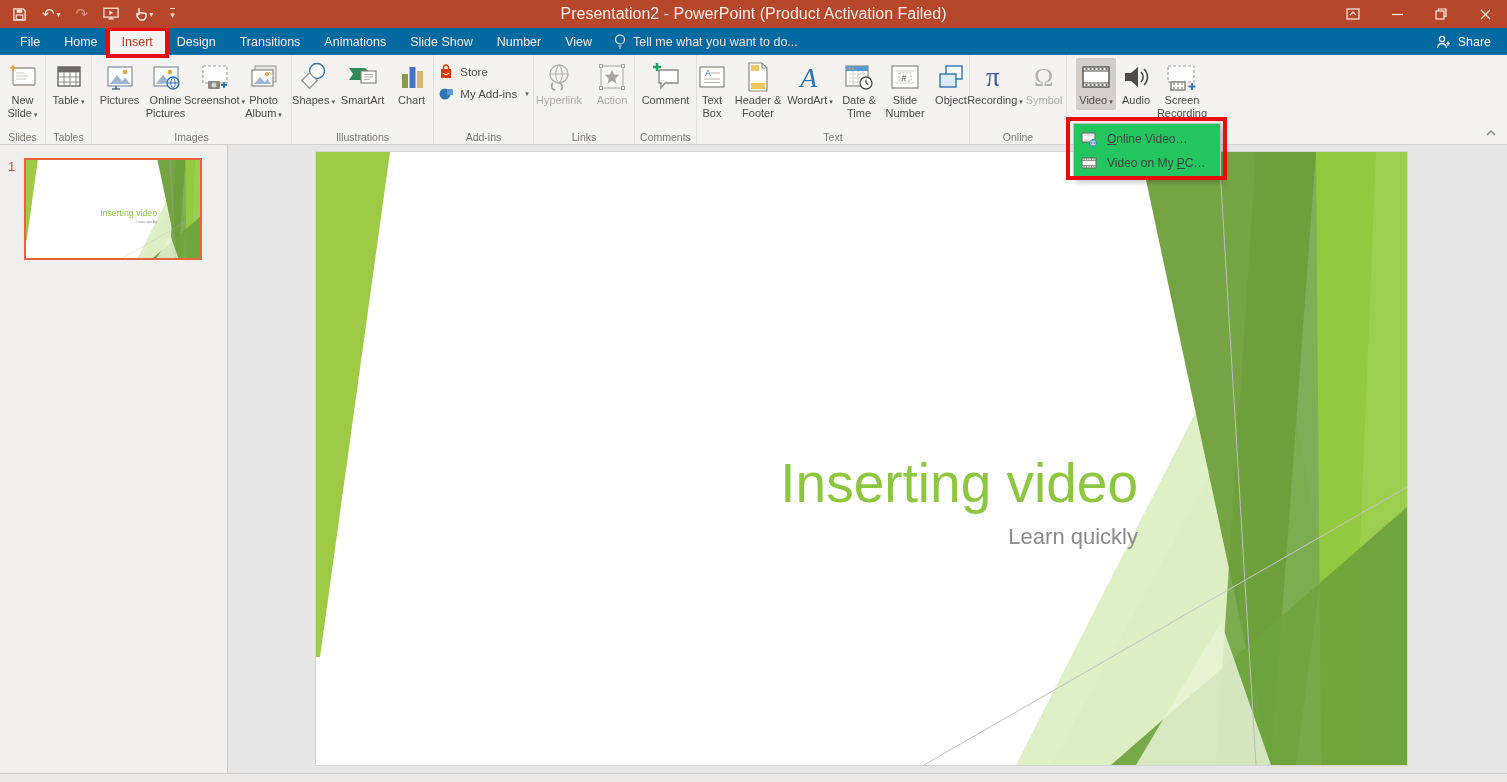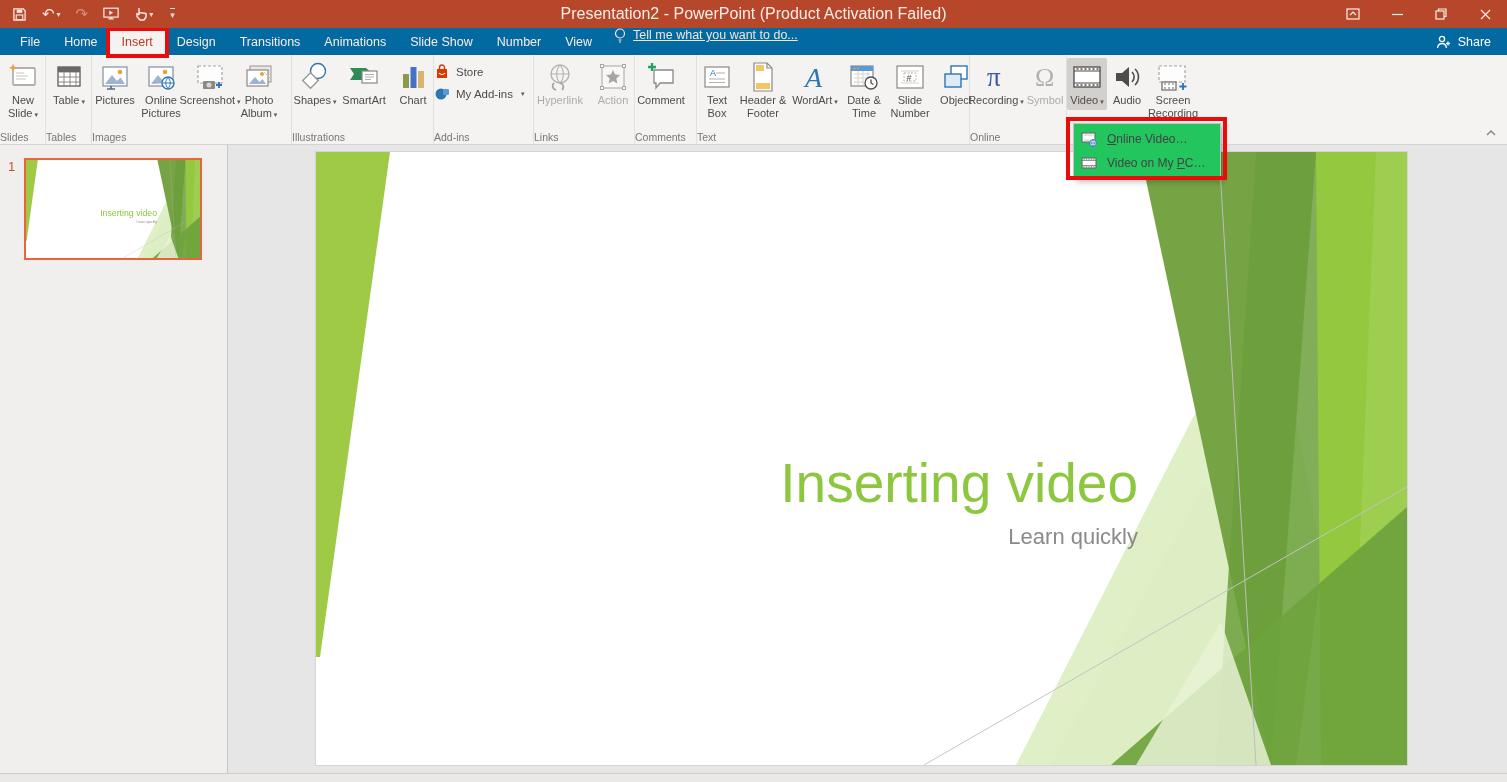--- a/index.html
+++ b/index.html
@@ -15,26 +15,26 @@
   .apptitle { position:absolute; left:0; right:0; text-align:center; color:#FAEDE8; font-size:16px; pointer-events:none; }
   .winctl { margin-left:auto; display:flex; height:100%; z-index:2; }
   .winbtn { width:44px; height:100%; display:flex; align-items:center; justify-content:center; color:#FBEFEA; }
 
   
   .tabsrow { position:absolute; left:0; top:28px; width:100%; height:27px; background:#0369a1; display:flex; align-items:stretch; z-index:18; }
   .tabs { display:flex; margin-left:8px; }
   .tab { padding:0 12px; display:flex; align-items:center; color:#FAEDE8; font-size:12.5px; position:relative; }
   .tab.active { background:#F4F3F2; color:#BE3B1D; }
   .tab-anno { position:absolute; left:-4px; top:-1px; right:-4px; bottom:-3px; border:4px solid #EA0B0B; pointer-events:none; }
-  .tellme { display:flex; align-items:flex-start; gap:7px; color:#F6E3DB; font-size:12.5px; margin-left:10px;text-decoration:underline; }
+  .tellme { display:flex; align-items:center; gap:7px; color:#F6E3DB; font-size:12.5px; margin-left:10px; }
   .sharebtn { position:absolute; right:6px; top:0; height:27px; display:flex; align-items:center; gap:6px; color:#fff; font-size:12.5px; padding:0 10px; }
 
   
   .ribbon { position:absolute; left:0; top:55px; width:100%; height:90px; background:#F4F3F2; border-bottom:1px solid #D5D2CF; display:flex; z-index:15; }
-  .rgroup { display:flex; flex-direction:column; align-items:flex-start; border-right:1px solid #E3E1DE; padding-top:3px; flex:0 0 auto; }
+  .rgroup { display:flex; flex-direction:column; align-items:center; border-right:1px solid #E3E1DE; padding-top:3px; flex:0 0 auto; }
   .rbuttons { display:flex; align-items:flex-start; justify-content:center; flex:1; }
   .rbtn { display:flex; flex-direction:column; align-items:center; width:46px; padding:2px 0; border-radius:2px; }
   .rbtn.wide { width:52px; }
   .rbtn.pressed { background:#D2CFCC; }
   .ric { height:34px; display:flex; align-items:center; justify-content:center; }
   .rlbl { font-size:11px; line-height:13px; text-align:center; color:#4E4B48; }
   .caret { font-size:7px; color:#5A5753; margin-left:2px; }
   .dis .rlbl { color:#AFABA7; }
   .glabel { height:15px; font-size:10.5px; color:#7B7772; display:flex; align-items:center; }
   .menu-rows { display:flex; flex-direction:column; justify-content:flex-start; gap:6px; padding-top:6px; flex:1; }

